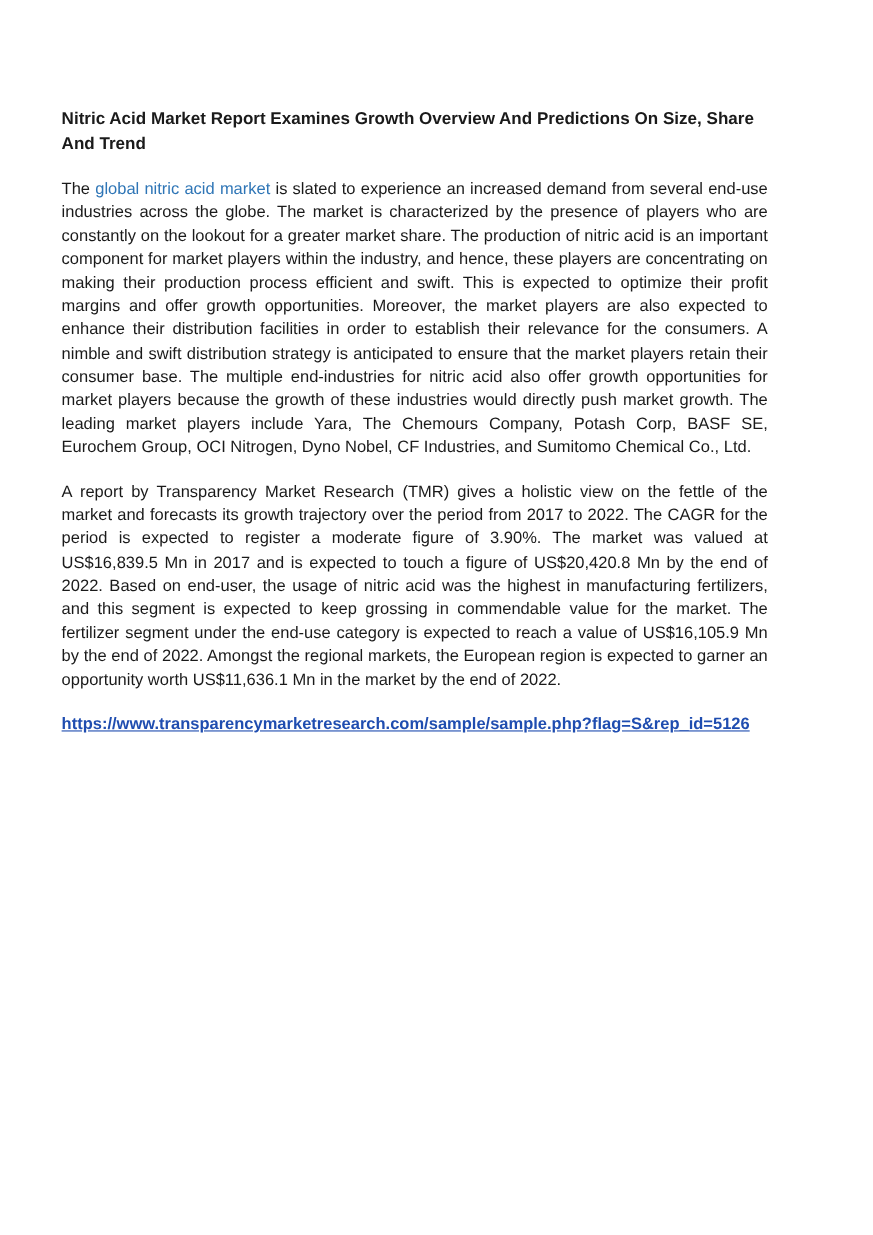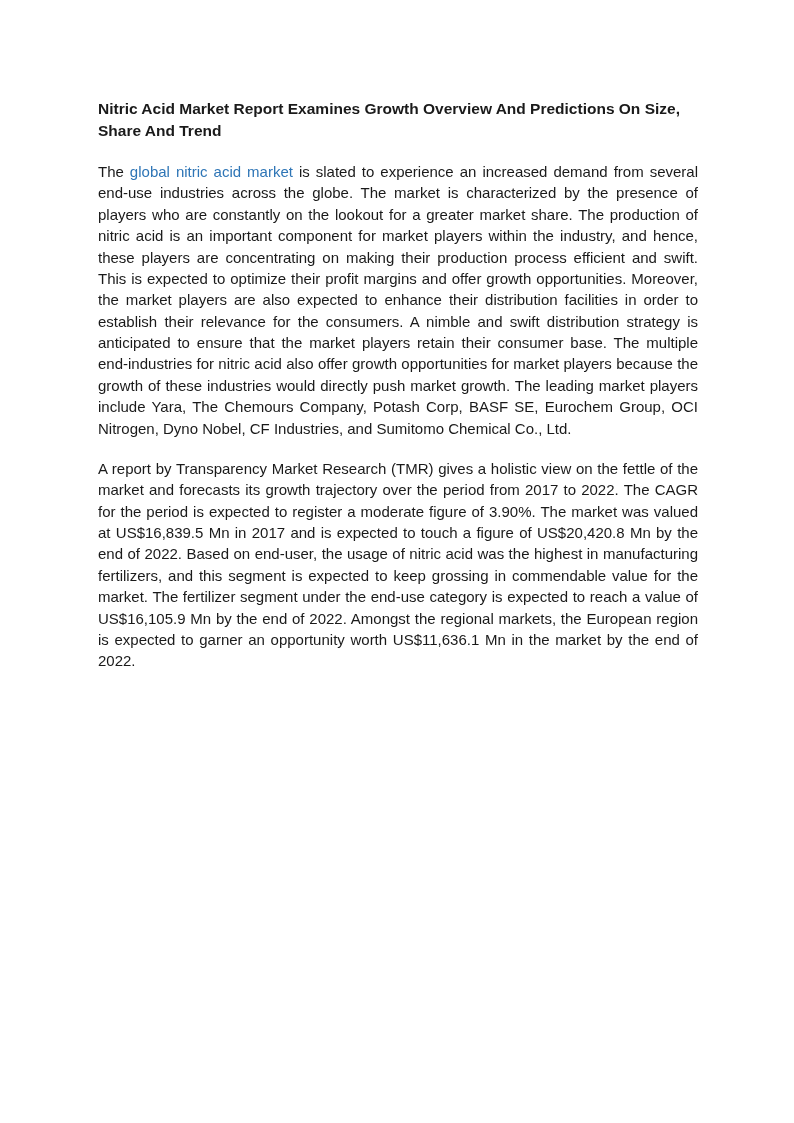--- a/index.html
+++ b/index.html
@@ -17,21 +17,21 @@
     margin: 0 auto;
     font-family: "Liberation Sans", sans-serif;
     color: var(--text-color);
     position: relative;
     overflow: hidden;
   }
   .page {
     width: 794px;
     height: 1123px;
     background: #ffffff;
-    padding: 98px 96px 60px 98px;
+    padding: 98px 96px 60px 56px;
   }
   .doc-title {
     font-size: 15.5px;
     font-weight: bold;
     line-height: 1.42;
     color: var(--text-color);
     margin-bottom: 19px;
   }
   p.body-para {
     font-size: 15px;
@@ -71,14 +71,15 @@
 
 <div class="page">
 
   <h1 class="doc-title">Nitric Acid Market Report Examines Growth Overview And Predictions On Size, Share And Trend</h1>
 
   <p class="body-para"><span>The </span><a class="inline-link">global nitric acid market</a><span> is slated to experience an increased demand from several end-use industries across the globe. The market is characterized by the presence of players who are constantly on the lookout for a greater market share. The production of nitric acid is an important component for market players within the industry, and hence, these players are concentrating on making their production process efficient and swift. This is expected to optimize their profit margins and offer growth opportunities. Moreover, the market players are also expected to enhance their distribution facilities in order to establish their relevance for the consumers. A nimble and swift distribution strategy is anticipated to ensure that the market players retain their consumer base. The multiple end-industries for nitric acid also offer growth opportunities for market players because the growth of these industries would directly push market growth. The leading market players include Yara, The Chemours Company, Potash Corp, BASF SE, Eurochem Group, OCI Nitrogen, Dyno Nobel, CF Industries, and Sumitomo Chemical Co., Ltd.</span></p>
 
   <p class="body-para">A report by Transparency Market Research (TMR) gives a holistic view on the fettle of the market and forecasts its growth trajectory over the period from 2017 to 2022. The CAGR for the period is expected to register a moderate figure of 3.90%. The market was valued at US$16,839.5 Mn in 2017 and is expected to touch a figure of US$20,420.8 Mn by the end of 2022. Based on end-user, the usage of nitric acid was the highest in manufacturing fertilizers, and this segment is expected to keep grossing in commendable value for the market. The fertilizer segment under the end-use category is expected to reach a value of US$16,105.9 Mn by the end of 2022. Amongst the regional markets, the European region is expected to garner an opportunity worth US$11,636.1 Mn in the market by the end of 2022.</p>
 
 
+  <a class="sample-url">https://www.transparencymarketresearch.com/sample/sample.php?flag=S&amp;rep_id=5126</a>
 
 </div>
 
 </body></html>

